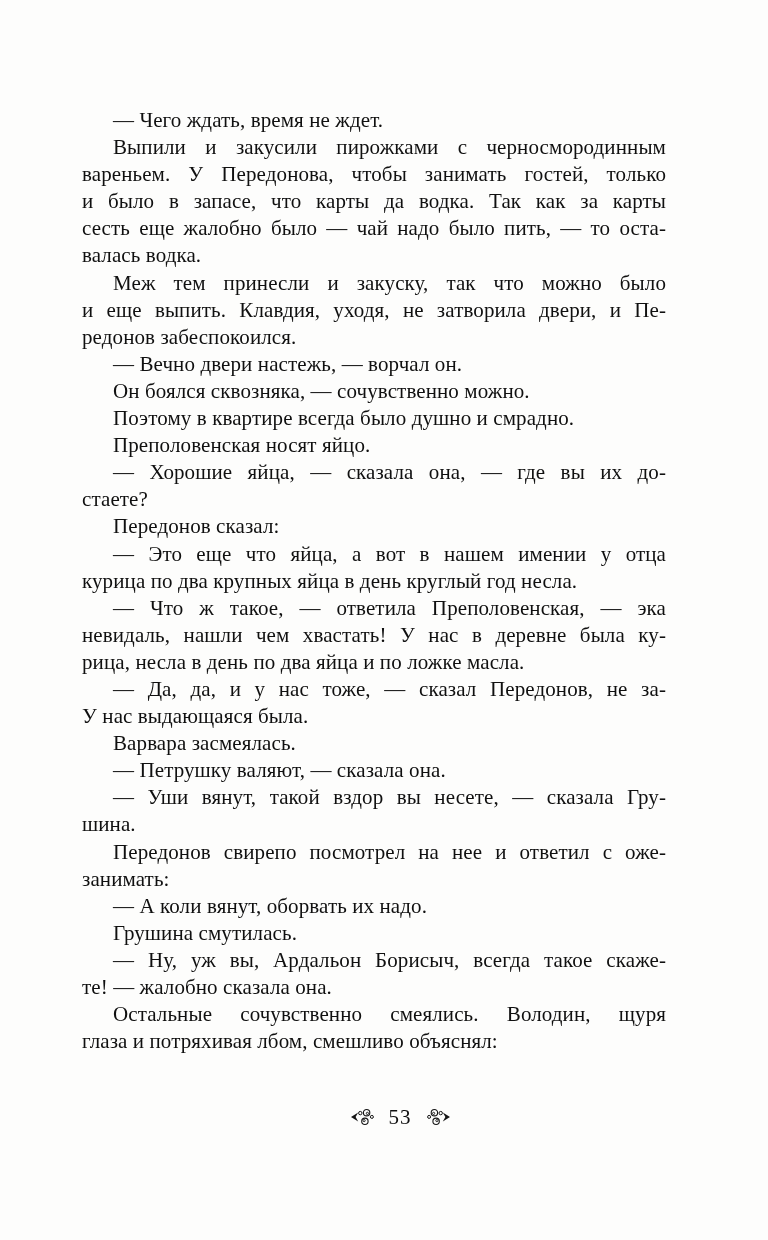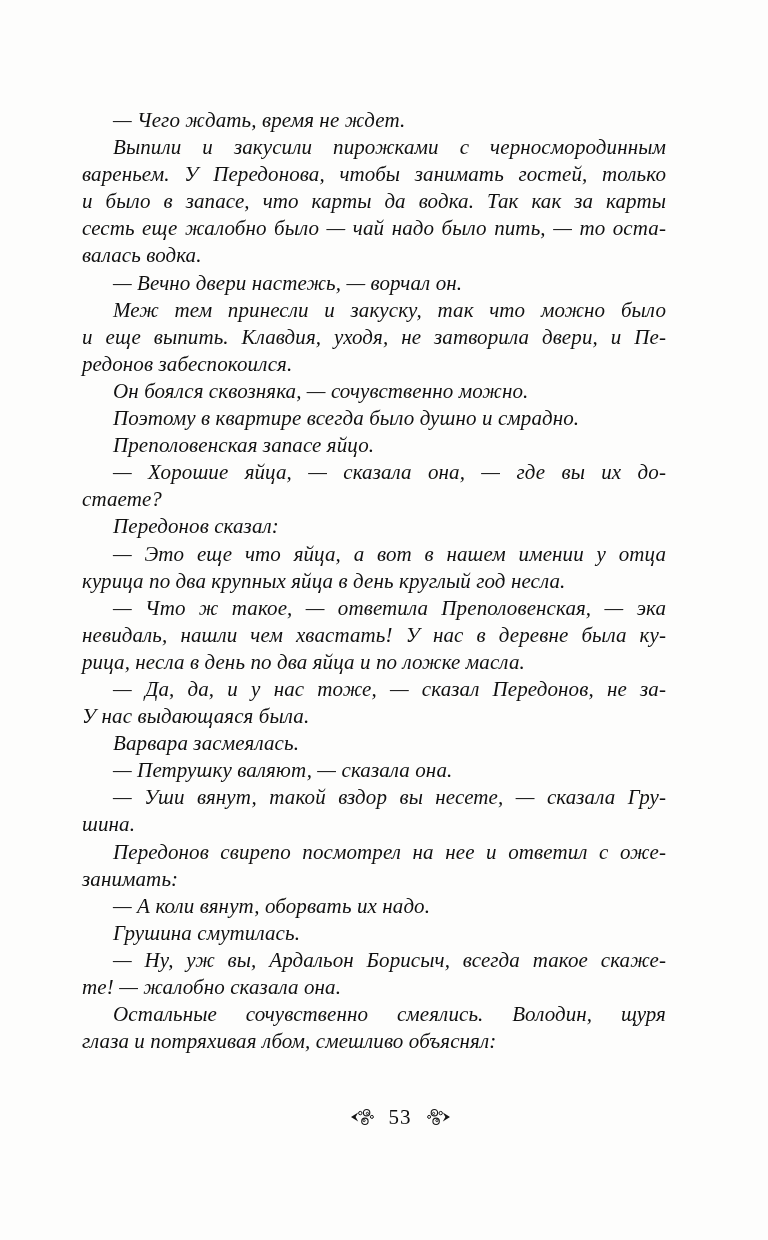--- a/index.html
+++ b/index.html
@@ -19,21 +19,21 @@
   }
   .text-block {
     position: absolute;
     left: 82px;
     top: 107px;
     width: 584px;
     font-size: 21px;
     line-height: 27.1px;
     letter-spacing: 0.1px;
   }
-  .para { margin: 0; font-style: italic; }
+  .para { margin: 0; }
   .line {
     text-align: justify;
     text-align-last: justify;
   }
   .para .line:last-child { text-align-last: left; }
   .para .line:first-child { text-indent: 31px; }
   .footer {
     position: absolute;
     top: 1103px;
     left: 16px;
@@ -64,35 +64,35 @@
         <div class="line">— Чего ждать, время не ждет.</div>
       </div>
       <div class="para">
         <div class="line">Выпили и закусили пирожками с черносмородинным</div>
         <div class="line">вареньем. У Передонова, чтобы занимать гостей, только</div>
         <div class="line">и было в запасе, что карты да водка. Так как за карты</div>
         <div class="line">сесть еще жалобно было — чай надо было пить, — то оста-</div>
         <div class="line">валась водка.</div>
       </div>
       <div class="para">
-        <div class="line">— Вечно двери настежь, — ворчал он.</div>
-      </div>
-      <div class="para">
         <div class="line">Меж тем принесли и закуску, так что можно было</div>
         <div class="line">и еще выпить. Клавдия, уходя, не затворила двери, и Пе-</div>
         <div class="line">редонов забеспокоился.</div>
+      </div>
+      <div class="para">
+        <div class="line">— Вечно двери настежь, — ворчал он.</div>
       </div>
       <div class="para">
         <div class="line">Он боялся сквозняка, — сочувственно можно.</div>
       </div>
       <div class="para">
         <div class="line">Поэтому в квартире всегда было душно и смрадно.</div>
       </div>
       <div class="para">
-        <div class="line">Преполовенская запасе яйцо.</div>
+        <div class="line">Преполовенская носят яйцо.</div>
       </div>
       <div class="para">
         <div class="line">— Хорошие яйца, — сказала она, — где вы их до-</div>
         <div class="line">стаете?</div>
       </div>
       <div class="para">
         <div class="line">Передонов сказал:</div>
       </div>
       <div class="para">
         <div class="line">— Это еще что яйца, а вот в нашем имении у отца</div>

